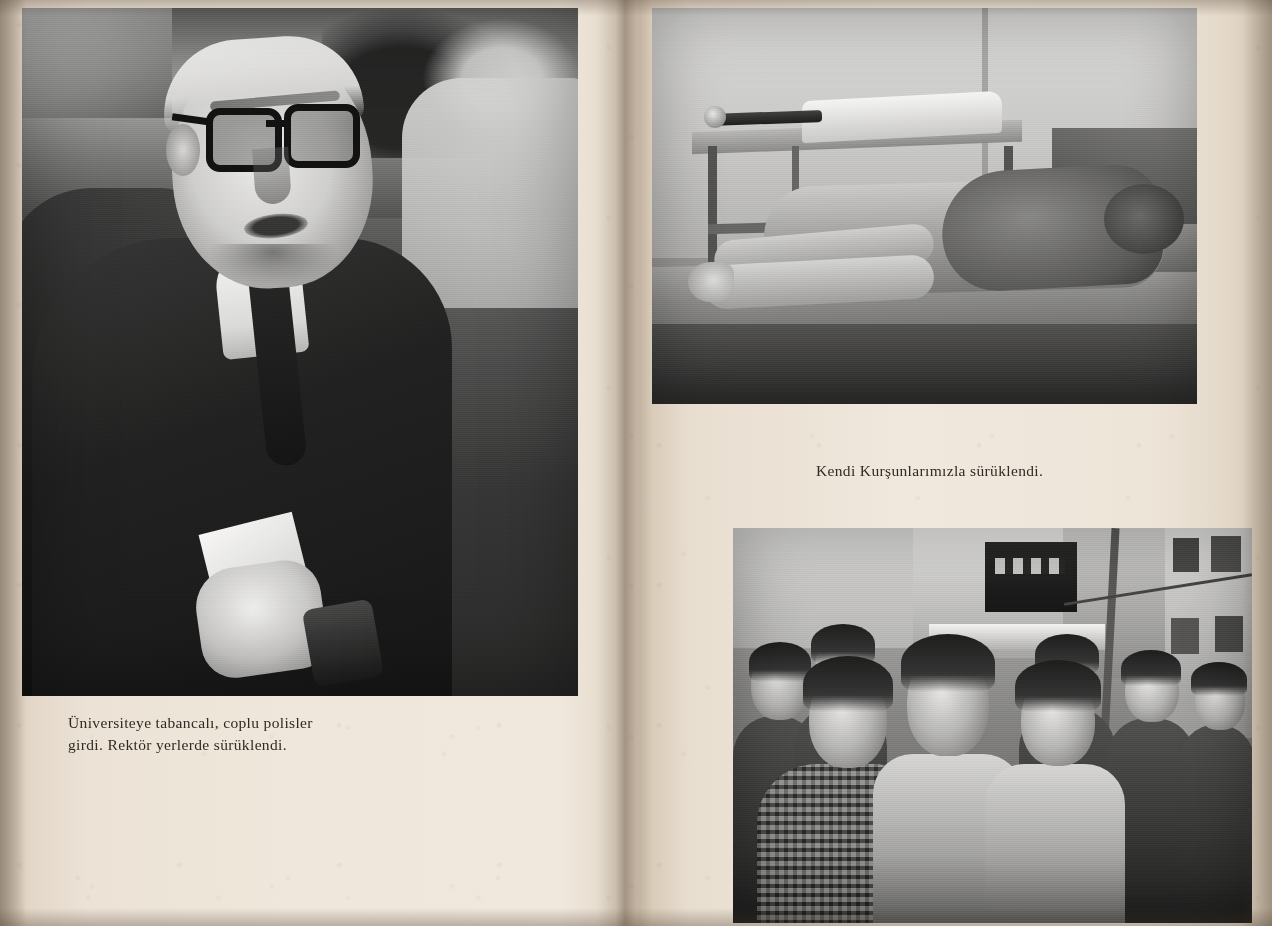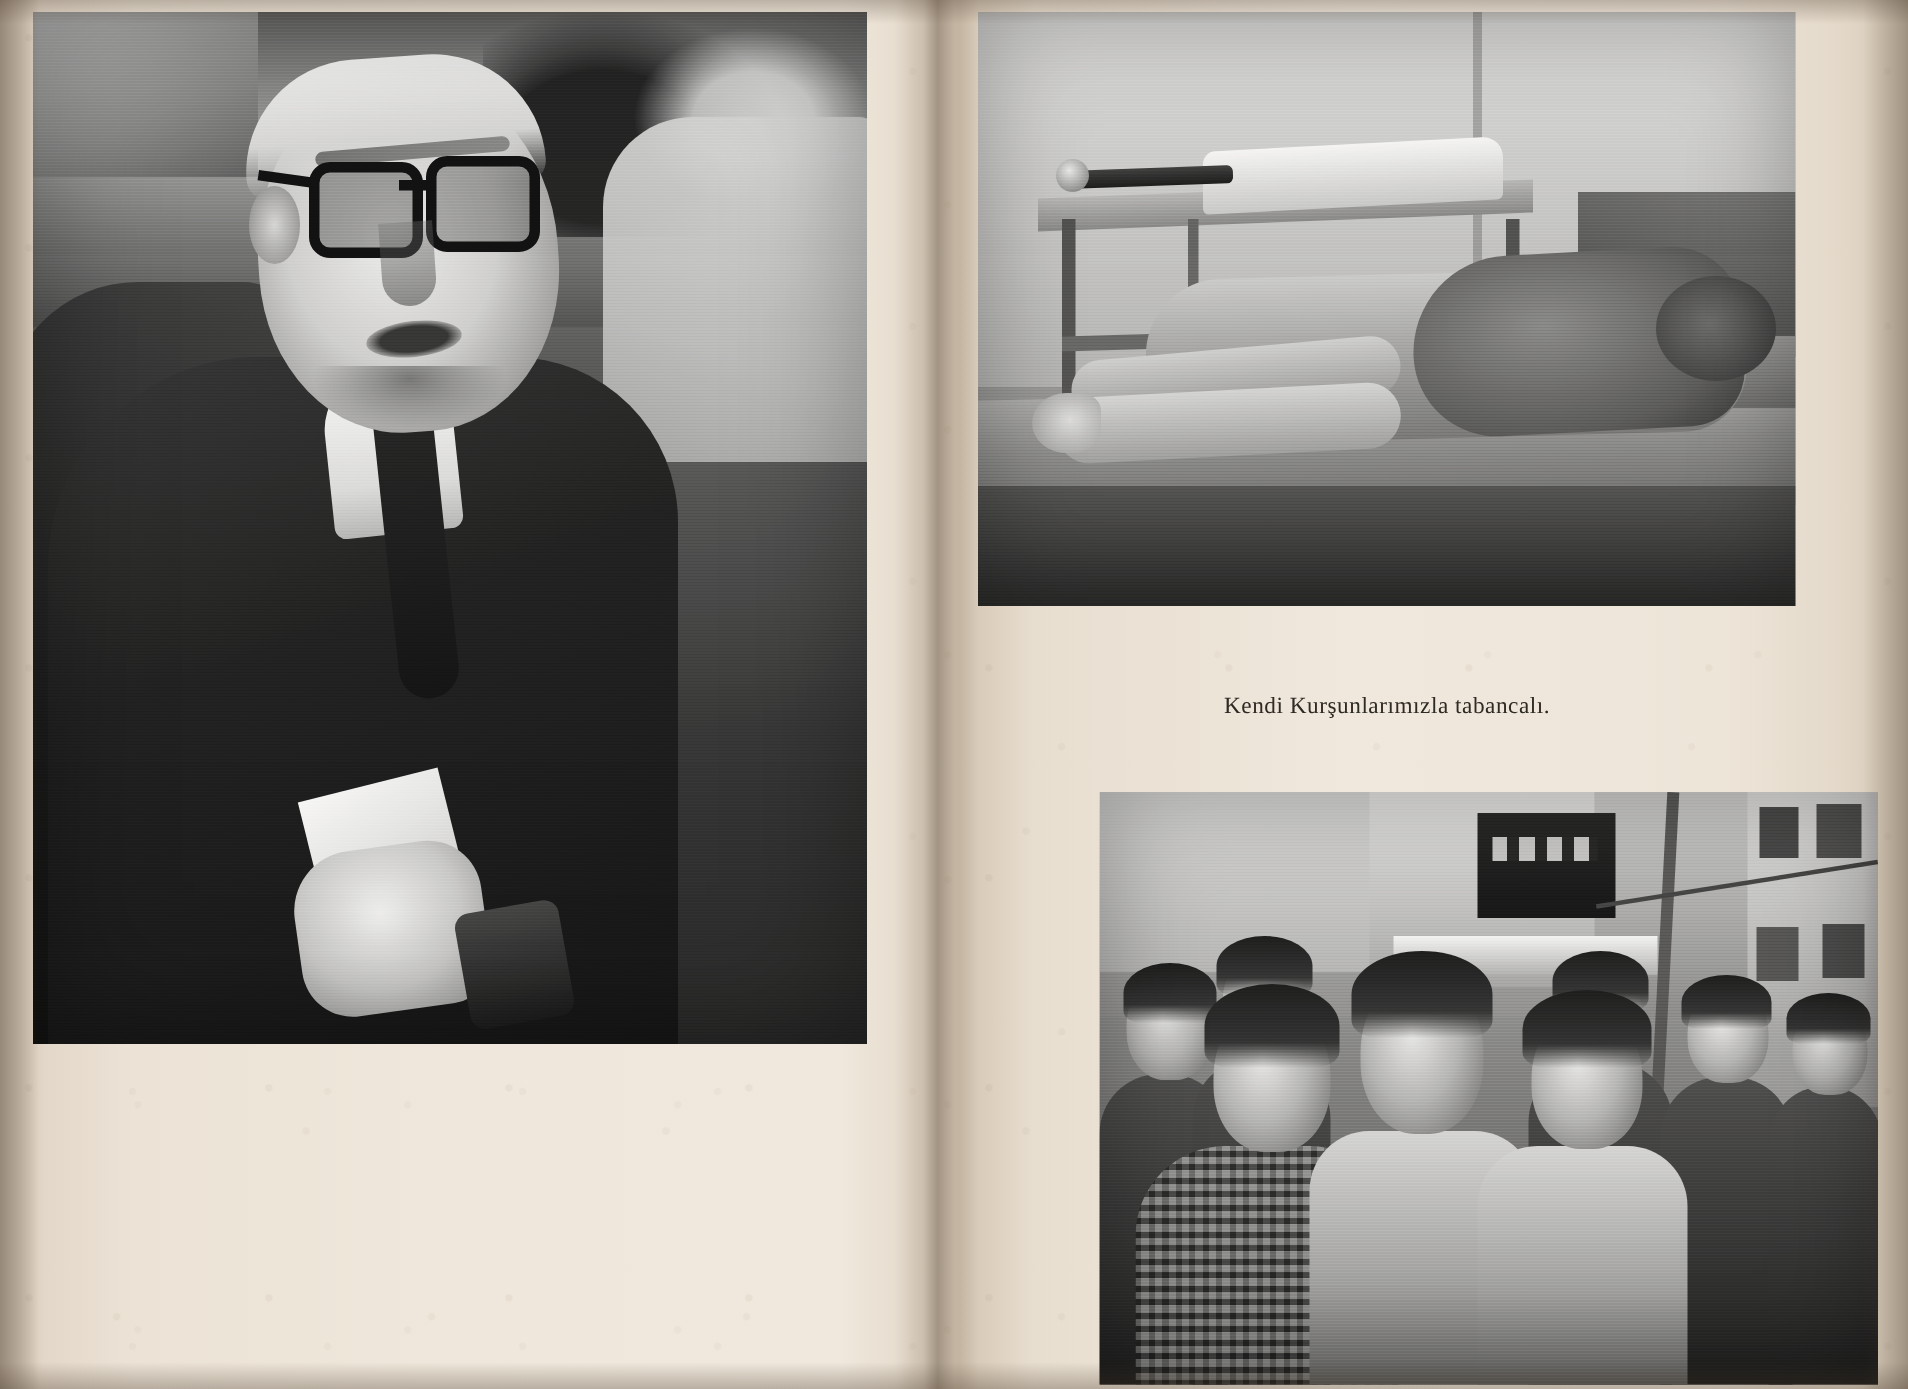--- a/index.html
+++ b/index.html
@@ -472,20 +472,22 @@
     <div class="px nose"></div>
     <div class="px mouth"></div>
     <div class="px chin-shadow"></div>
     <div class="px paper"></div>
     <div class="px hand"></div>
     <div class="px cuff"></div>
     <div class="px grain"></div>
     <div class="px vign"></div>
   </div>
 
+  <div class="caption" id="caption-rector">Üniversiteye tabancalı, coplu polisler
+girdi. Rektör yerlerde sürüklendi.</div>
 
   <div class="photo" id="photo-morgue">
     <div class="px wall"></div>
     <div class="px wall-line"></div>
     <div class="px dark-right"></div>
     <div class="px table-top"></div>
     <div class="px table-sheet"></div>
     <div class="px table-rod"></div>
     <div class="px table-knob"></div>
     <div class="px leg1"></div>
@@ -498,21 +500,21 @@
     <div class="px body-torso"></div>
     <div class="px body-head"></div>
     <div class="px leg-b"></div>
     <div class="px leg-a"></div>
     <div class="px foot"></div>
     <div class="px slab-front"></div>
     <div class="px grain"></div>
     <div class="px vign"></div>
   </div>
 
-  <div class="caption" id="caption-morgue">Kendi Kurşunlarımızla tabancalı.</div>
+  <div class="caption" id="caption-morgue">Kendi Kurşunlarımızla sürüklendi.</div>
 
   <div class="photo" id="photo-crowd">
     <div class="px sky"></div>
     <div class="px bld-a"></div>
     <div class="px bld-b"></div>
     <div class="px bld-c"></div>
     <div class="px win1"></div>
     <div class="px win2"></div>
     <div class="px win3"></div>
     <div class="px win4"></div>

